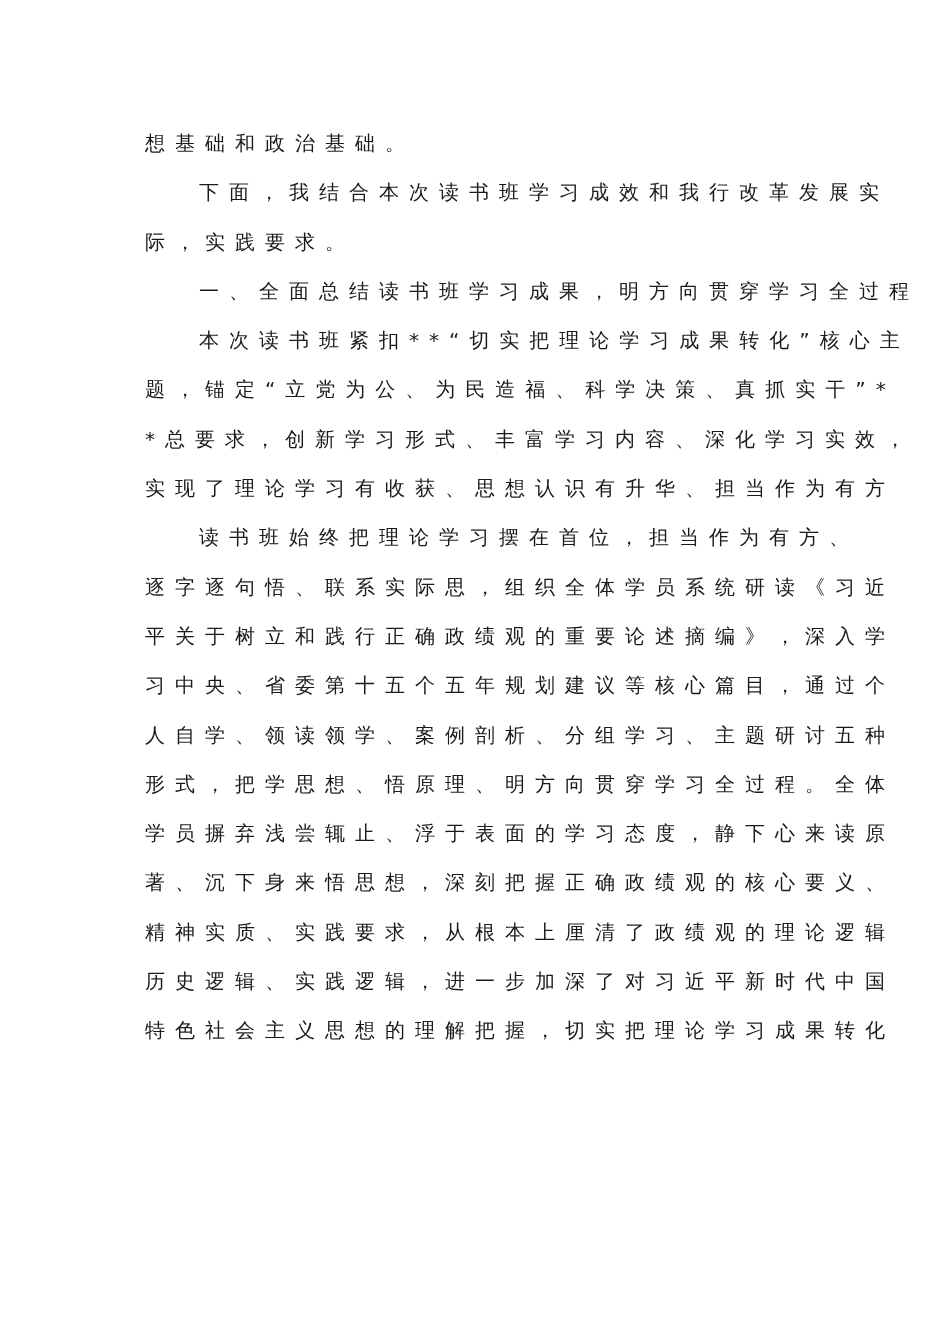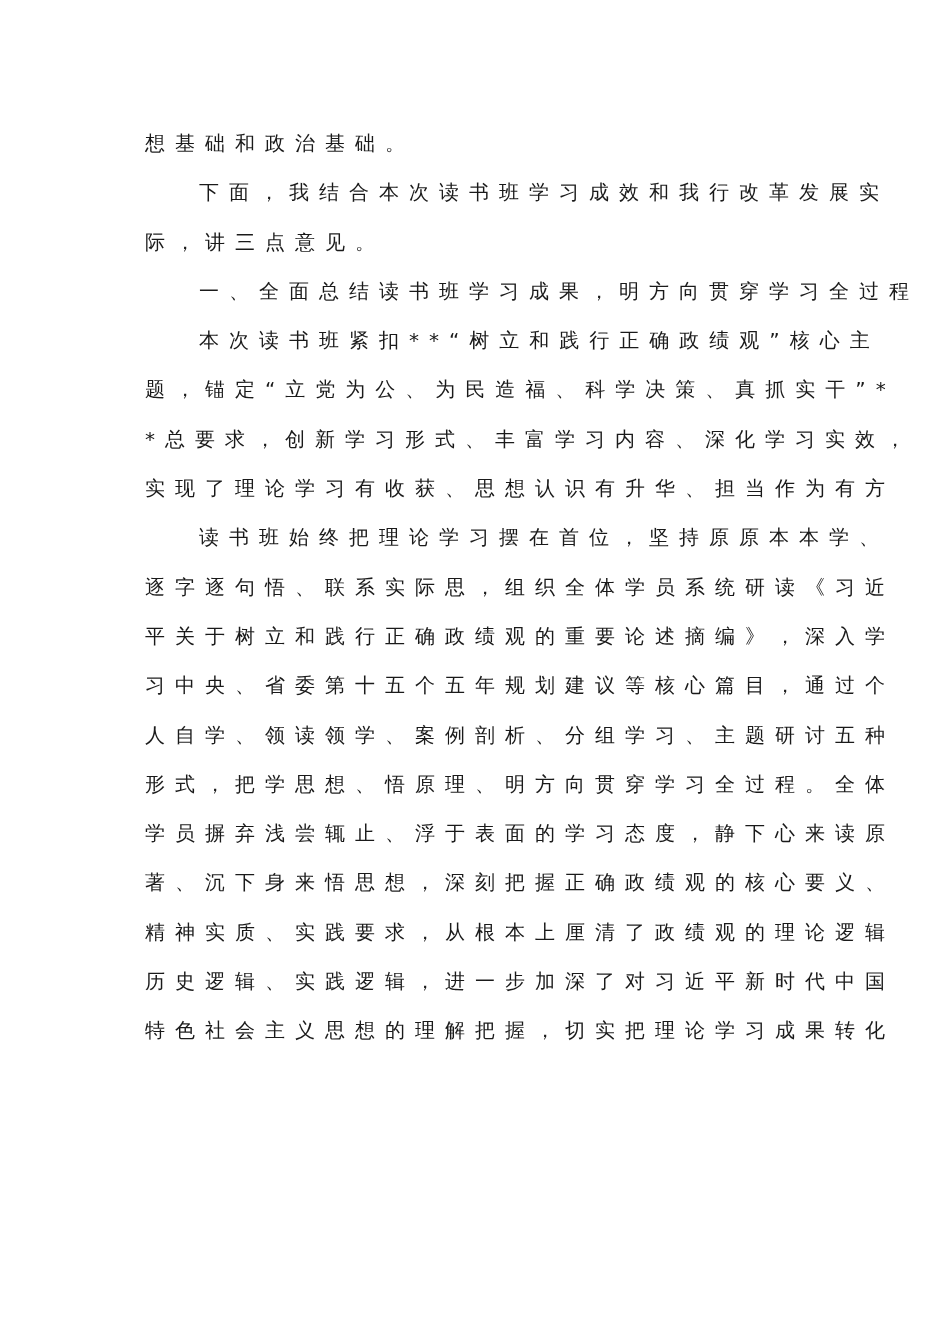--- a/index.html
+++ b/index.html
@@ -45,27 +45,27 @@
       letter-spacing: 4px;
     }
   </style>
 </head>
 <body>
 
 <div class="page">
   <div class="text-block">
     <div class="line">想基础和政治基础。</div>
     <div class="line indent">下面，我结合本次读书班学习成效和我行改革发展实</div>
-    <div class="line">际，讲三点意见。</div>
+    <div class="line">际，实践要求。</div>
     <div class="line indent">一、全面总结读书班学习成果，明方向贯穿学习全过程</div>
-    <div class="line indent">本次读书班紧扣**“树立和践行正确政绩观”核心主</div>
+    <div class="line indent">本次读书班紧扣**“切实把理论学习成果转化”核心主</div>
     <div class="line">题，锚定“立党为公、为民造福、科学决策、真抓实干”*</div>
     <div class="line">*总要求，创新学习形式、丰富学习内容、深化学习实效，</div>
     <div class="line">实现了理论学习有收获、思想认识有升华、担当作为有方</div>
-    <div class="line indent">读书班始终把理论学习摆在首位，坚持原原本本学、</div>
+    <div class="line indent">读书班始终把理论学习摆在首位，担当作为有方、</div>
     <div class="line">逐字逐句悟、联系实际思，组织全体学员系统研读《习近</div>
     <div class="line">平关于树立和践行正确政绩观的重要论述摘编》，深入学</div>
     <div class="line">习中央、省委第十五个五年规划建议等核心篇目，通过个</div>
     <div class="line">人自学、领读领学、案例剖析、分组学习、主题研讨五种</div>
     <div class="line">形式，把学思想、悟原理、明方向贯穿学习全过程。全体</div>
     <div class="line">学员摒弃浅尝辄止、浮于表面的学习态度，静下心来读原</div>
     <div class="line">著、沉下身来悟思想，深刻把握正确政绩观的核心要义、</div>
     <div class="line">精神实质、实践要求，从根本上厘清了政绩观的理论逻辑</div>
     <div class="line">历史逻辑、实践逻辑，进一步加深了对习近平新时代中国</div>
     <div class="line">特色社会主义思想的理解把握，切实把理论学习成果转化</div>

